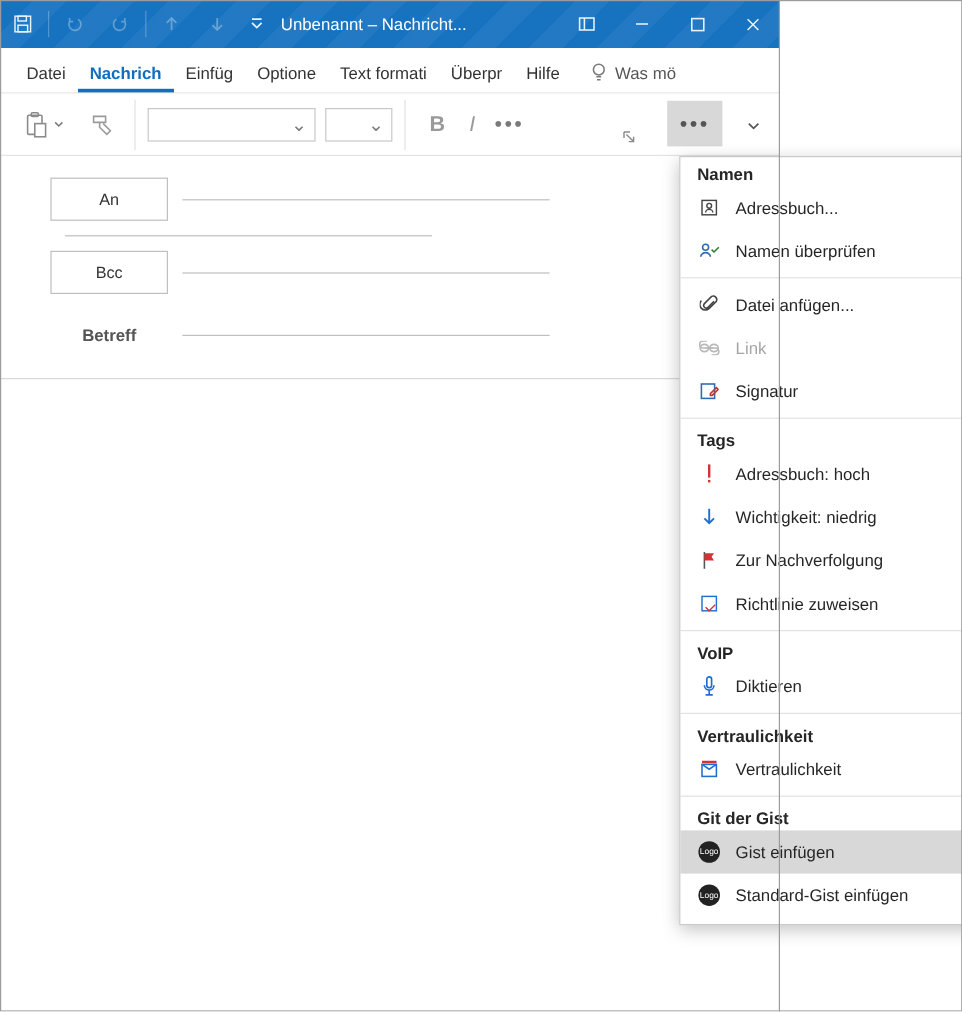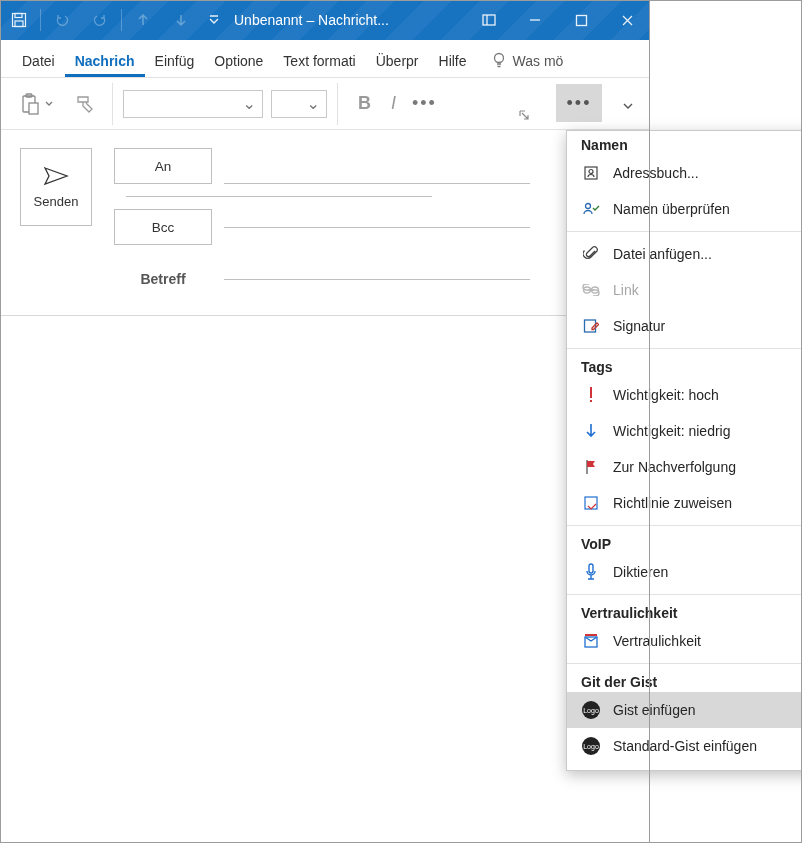--- a/index.html
+++ b/index.html
@@ -185,28 +185,22 @@
   </div>
   <div class="overflow-btn">•••</div>
   <div class="expand-caret">
     <svg width="12" height="12" viewBox="0 0 12 12" fill="none" stroke="#555" stroke-width="1.4">
         <path d="M2 4l4 4 4-4"></path>
       </svg>
   </div>
 </div>
 
 <div class="compose">
-  <div class="send-box">
-    <svg width="26" height="20" viewBox="0 0 26 20" fill="none" stroke="#333" stroke-width="1.3">
-        <path d="M2 2l22 8L2 18l4-8z"></path>
-      </svg>
-    <span>Senden</span>
-  </div>
   <div class="recips">
-    <div style="display:flex; align-items:flex-end;">
+    <div style="display:flex; align-items:center;">
       <div class="recip-btn">
           <span>An</span>
         </div>
       <div class="field-line" style="width:306px; margin-left:12px;"></div>
     </div>
     <div style="display:flex; align-items:center;">
       <div class="field-line" style="width:306px; margin-left:12px;"></div>
     </div>
     <div style="display:flex; align-items:center;">
       <div class="recip-btn">
@@ -281,21 +275,21 @@
   <hr>
 
   <div class="section">Tags</div>
   <div class="row">
     <span class="ic">
         <svg width="8" height="18" viewBox="0 0 8 18">
           <rect x="3" y="1" width="2" height="11" fill="#d13438"></rect>
           <rect x="3" y="14" width="2" height="2" fill="#d13438"></rect>
         </svg>
       </span>
-    <span>Wichtigkeit: hoch</span>
+    <span>Adressbuch: hoch</span>
   </div>
   <div class="row">
     <span class="ic">
         <svg width="14" height="18" viewBox="0 0 14 18" fill="none" stroke="#1f6fd0" stroke-width="1.6">
           <path d="M7 2v12M3 10l4 4 4-4"></path>
         </svg>
       </span>
     <span>Wichtigkeit: niedrig</span>
   </div>
   <div class="row">

